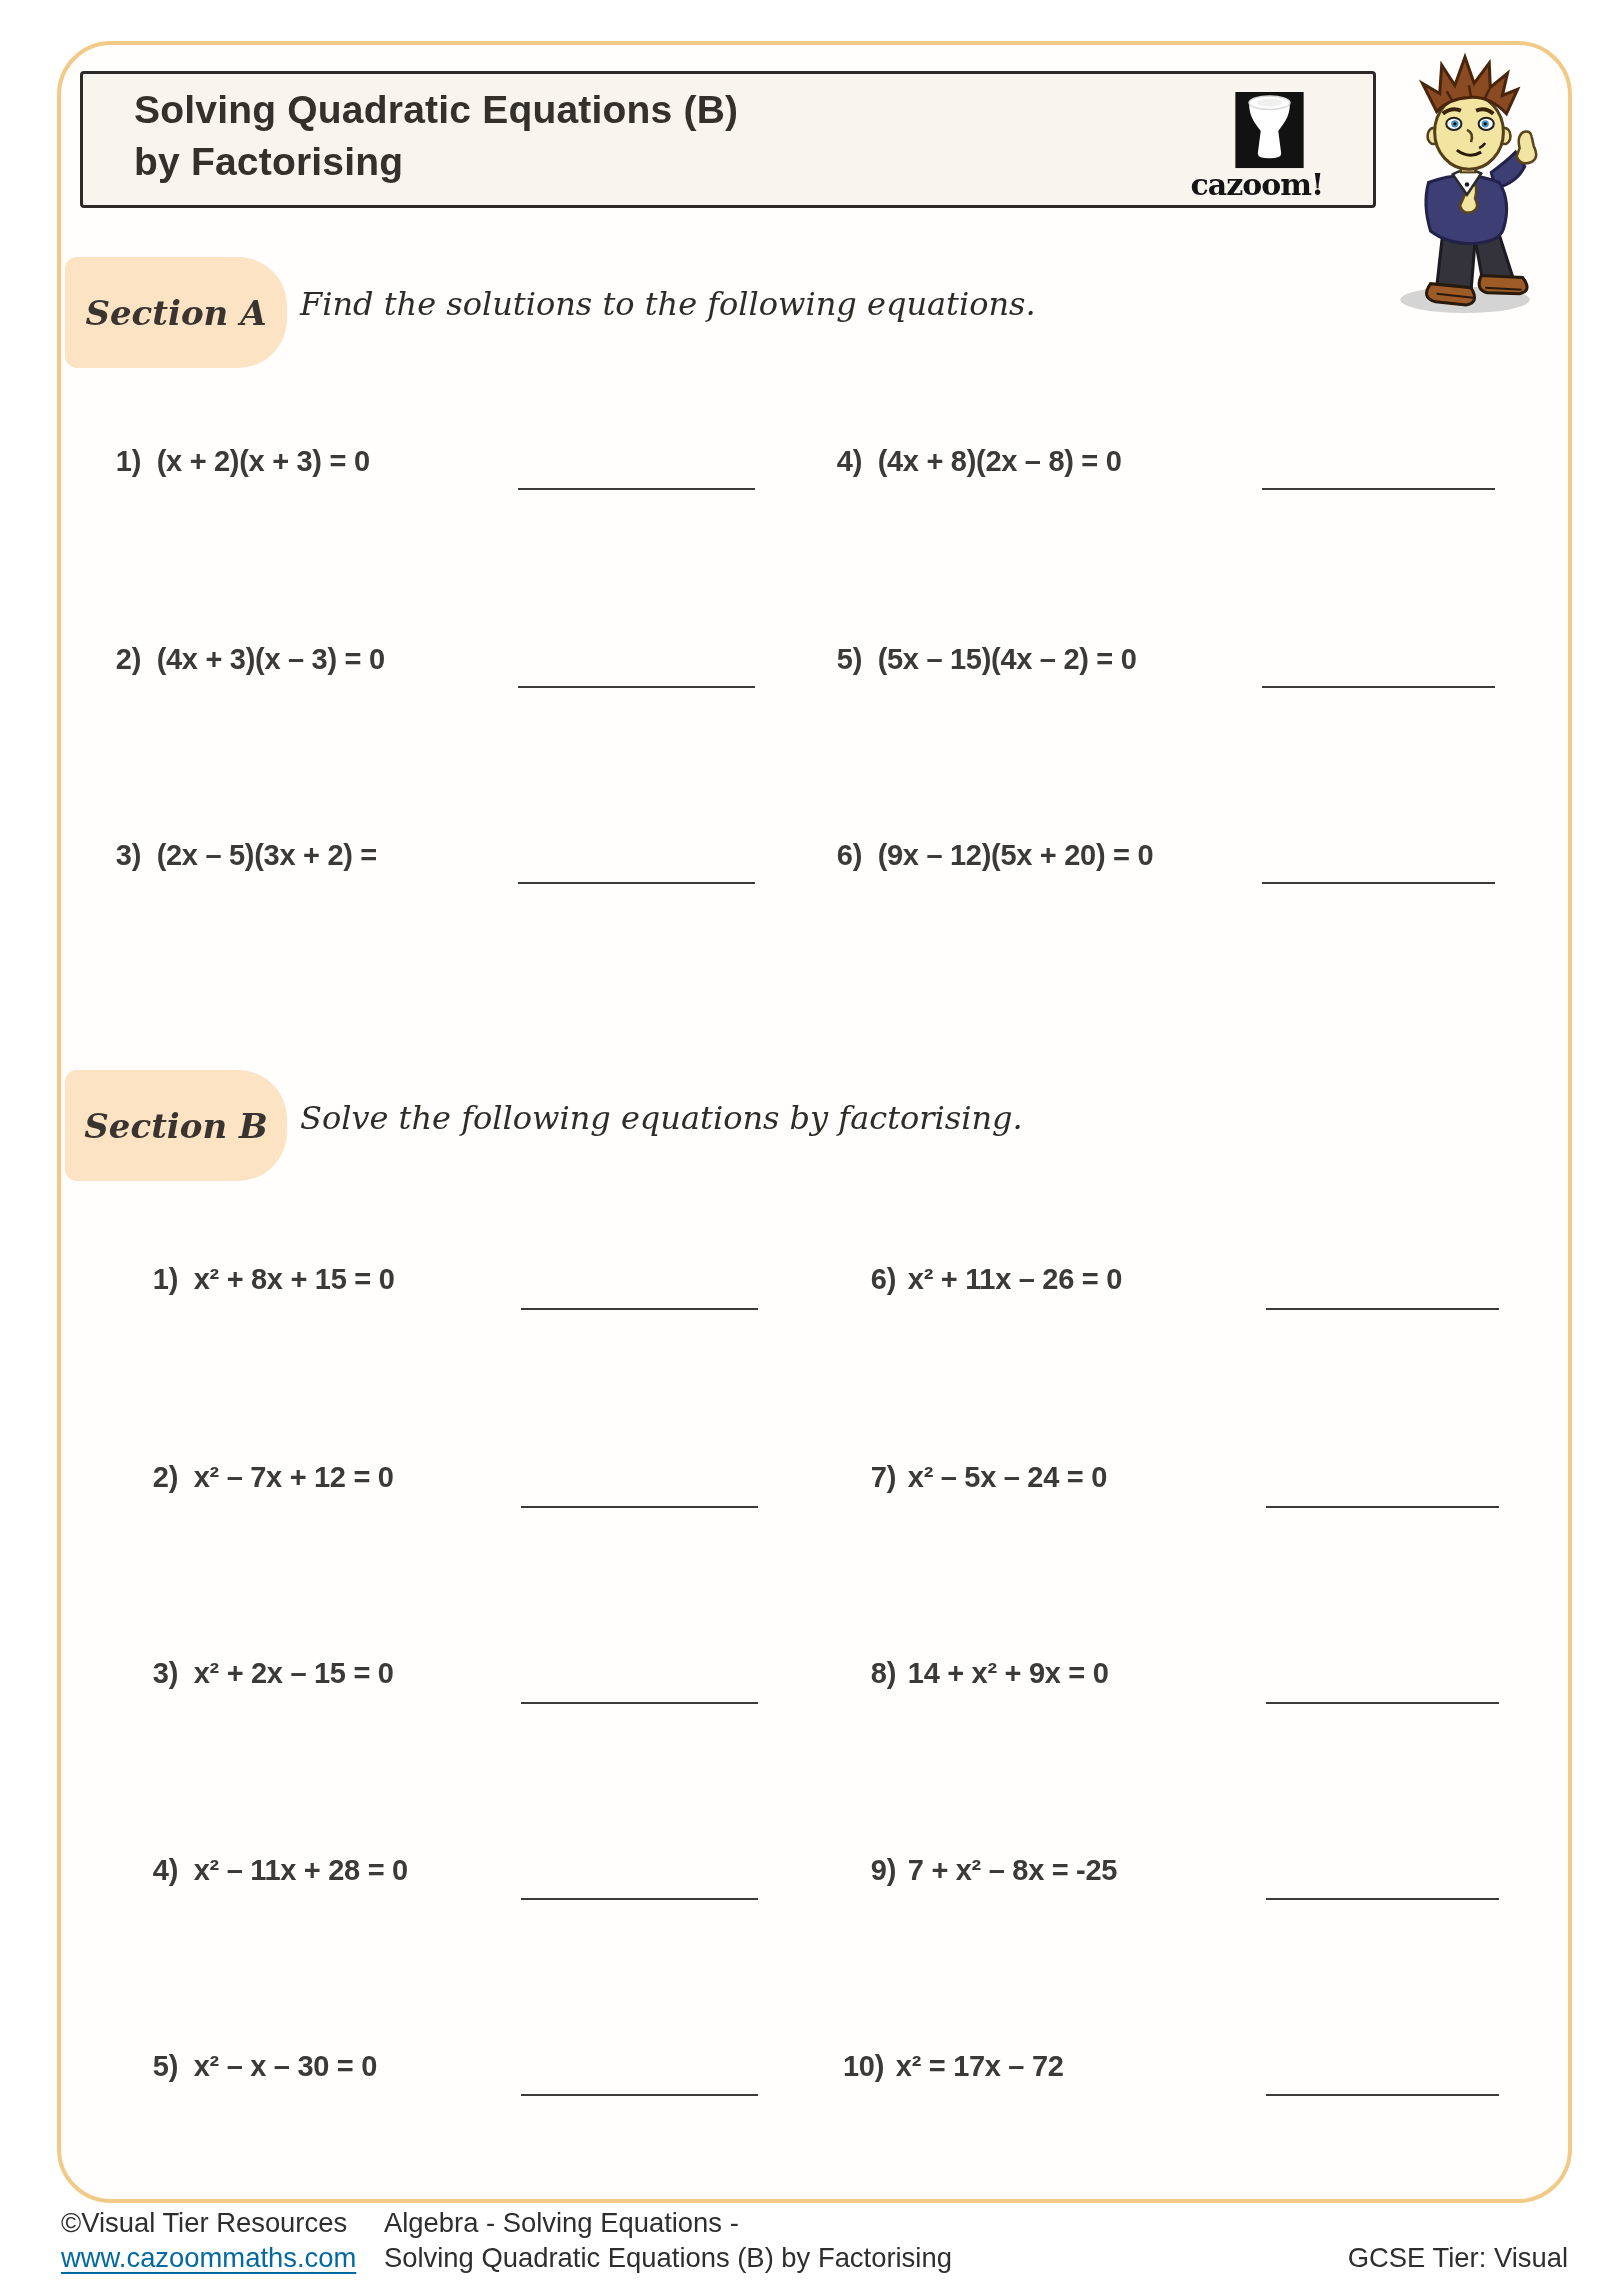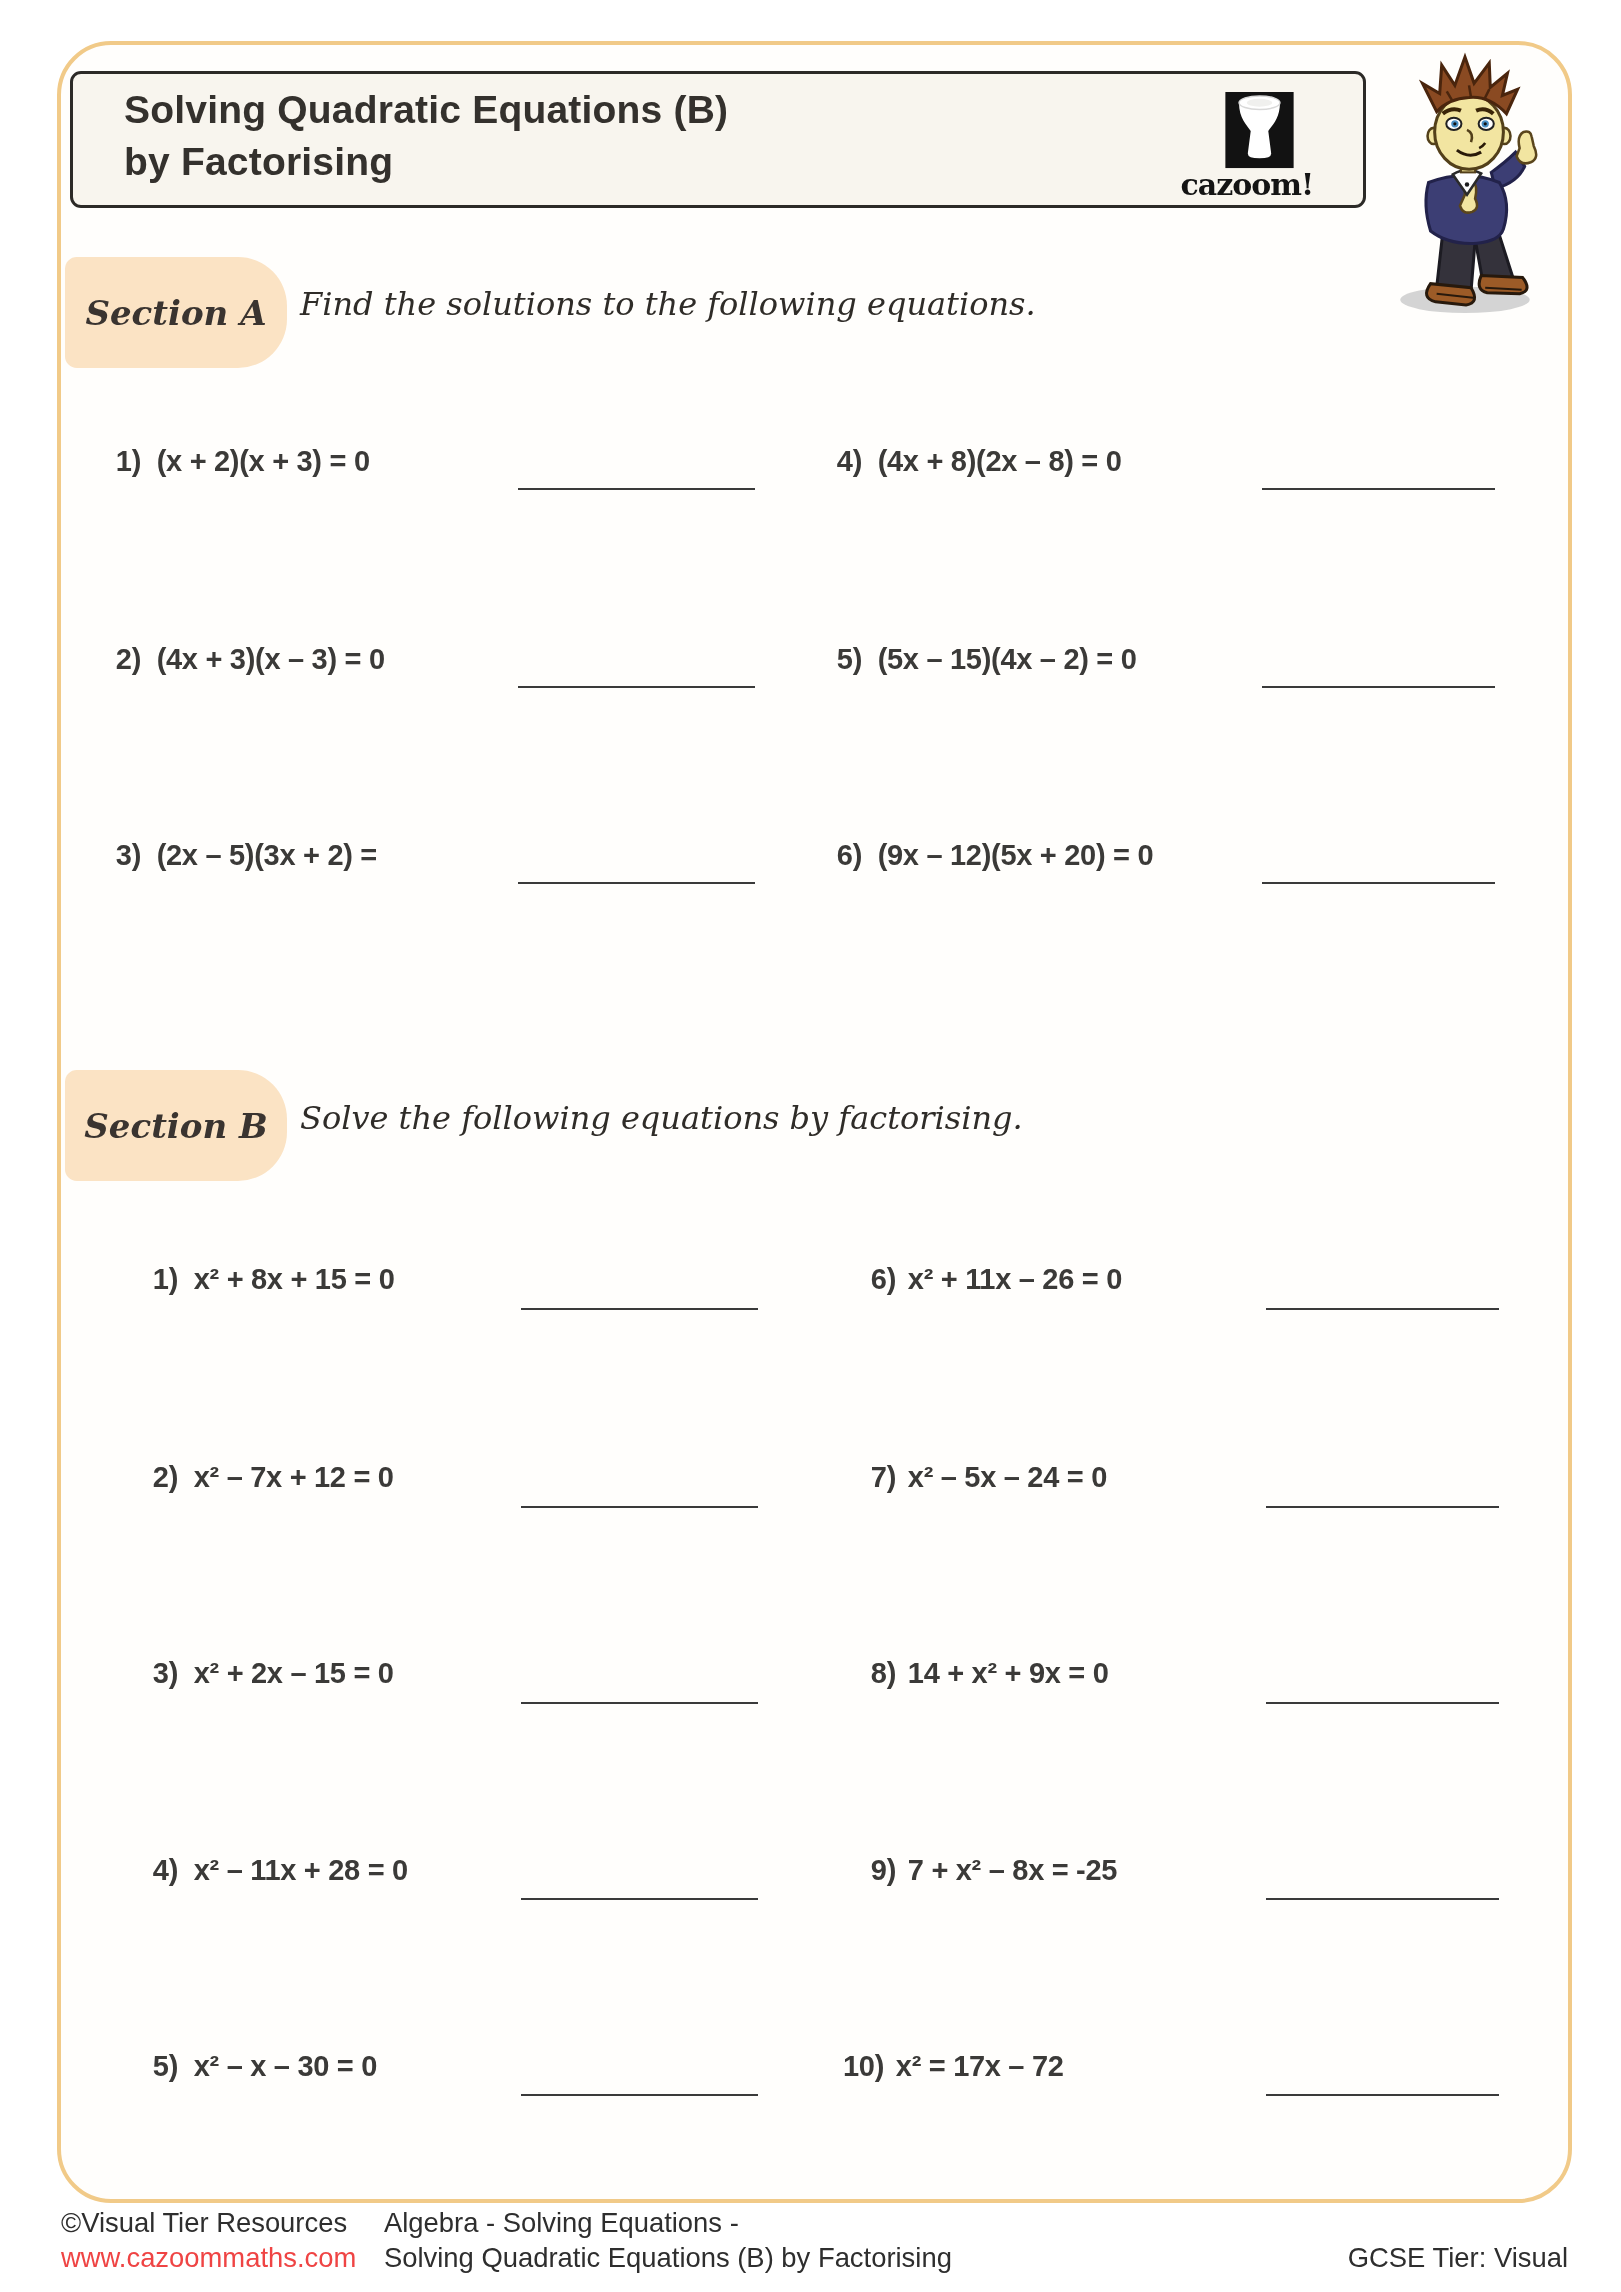--- a/index.html
+++ b/index.html
@@ -5,22 +5,22 @@
   html,body{margin:0;padding:0;}
   body{
     width:1621px;height:2293px;position:relative;background:#ffffff;
     font-family:"Liberation Sans",sans-serif;overflow:hidden;
   }
   .frame{
     position:absolute;left:57px;top:41px;width:1507px;height:2154px;
     border:4.9px solid #f1ca88;border-radius:54px;background:#fffefc;
   }
   .header-box{
-    position:absolute;left:70px;top:71px;width:1290px;height:131px;
-    background:#f8f5ee;border:3.9px solid #2c2a27;border-radius:11px;
+    position:absolute;left:80px;top:71px;width:1290px;height:131px;
+    background:#f8f5ee;border:3.9px solid #2c2a27;border-radius:4px;
   }
   .title{
     position:absolute;left:51px;top:9.8px;
     font:bold 39px/52px "Liberation Sans",sans-serif;color:#34312d;letter-spacing:0.2px;
   }
   .logo{
     position:absolute;right:25.5px;top:17.6px;width:157px;text-align:left;
   }
   .logo svg{display:block;margin:0 auto;}
   .brand{
@@ -41,21 +41,21 @@
     white-space:nowrap;
   }
   .prob .num{width:47px;text-align:right;margin-right:15.7px;flex:none;}
   .prob .numw{width:55px;margin-right:11.8px;}
   .ans{position:absolute;height:0;border-bottom:2.9px solid #3a3a3a;}
   .footer{position:absolute;left:0;top:2199px;width:1621px;height:93px;}
   .f-txt{font:27.4px/35px "Liberation Sans",sans-serif;color:#2e2e2e;}
   .f-left{position:absolute;left:61px;top:5.9px;}
   .f-center{position:absolute;left:384px;top:5.9px;width:784px;}
   .f-right{position:absolute;left:1274px;top:41px;width:294px;text-align:right;}
-  .f-link{color:#ef4444;text-underline-offset:4.9px;text-decoration-thickness:2px;cursor:pointer;}
+  .f-link{color:#0369a1;text-decoration:underline;text-underline-offset:4.9px;text-decoration-thickness:2px;cursor:pointer;}
 </style>
 </head>
 <body>
 
 <div class="frame"></div>
 
 <div class="header-box">
   <div class="title">
     <div>Solving Quadratic Equations (B)</div>
     <div>by Factorising</div>

